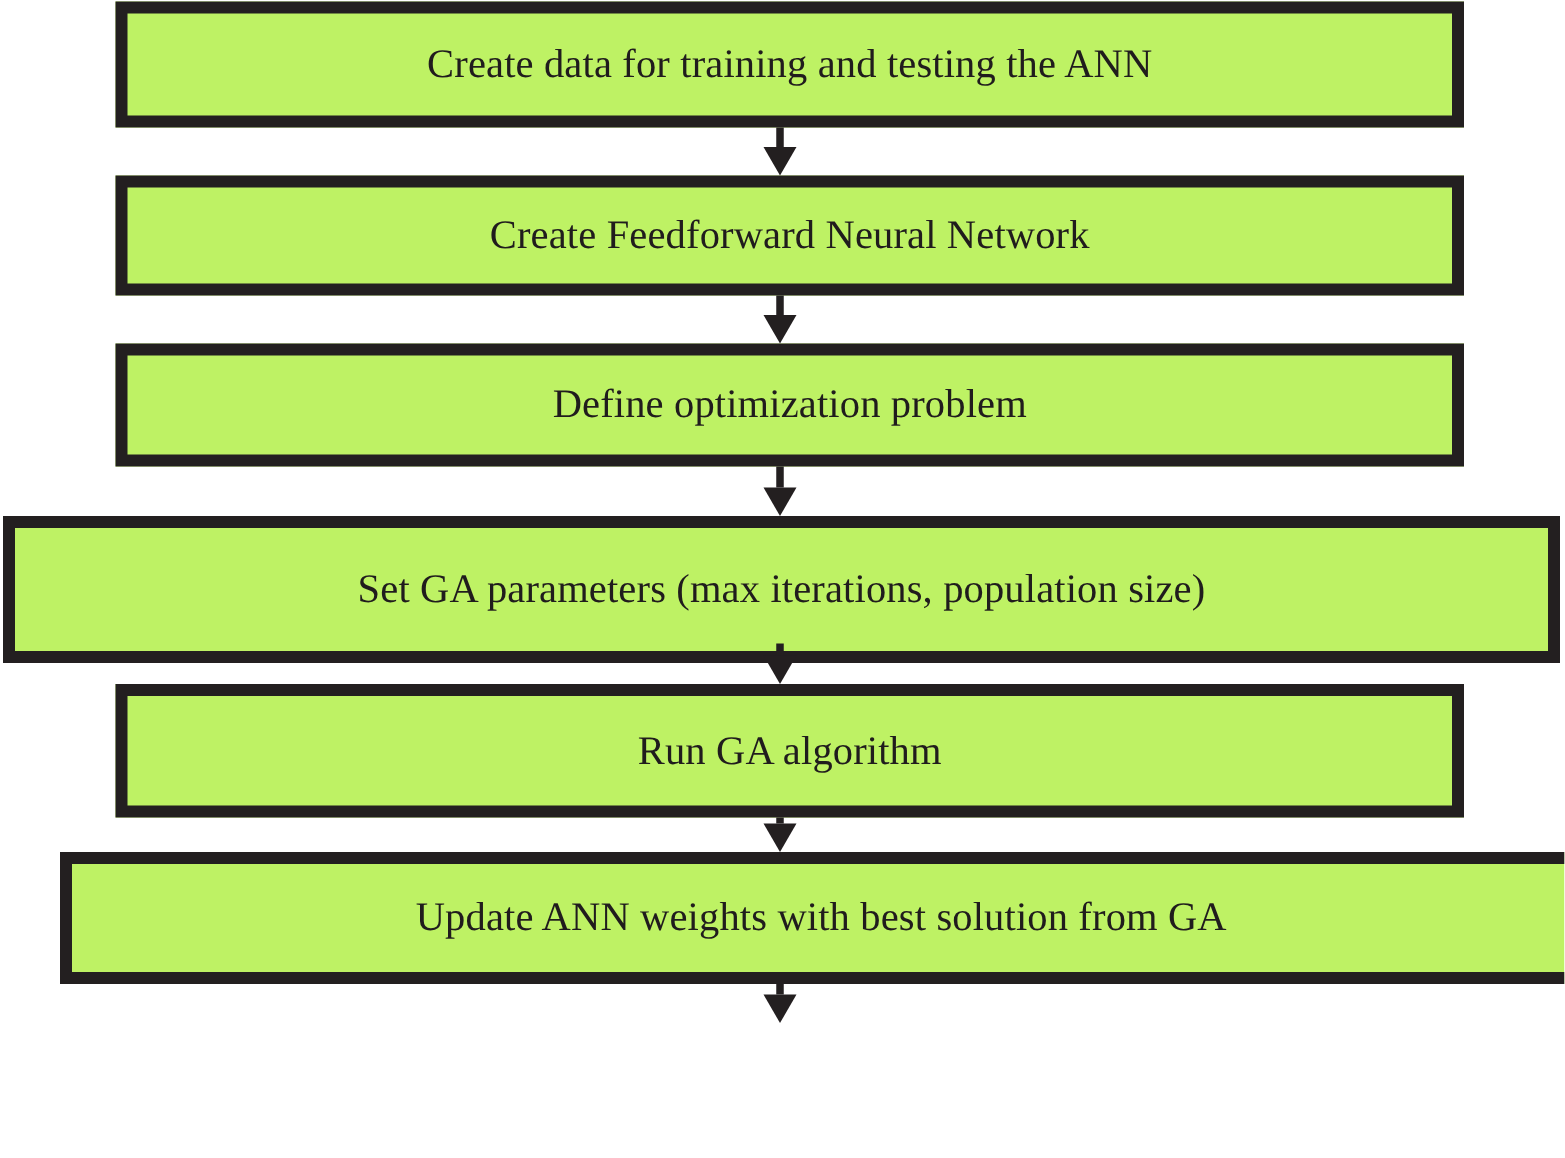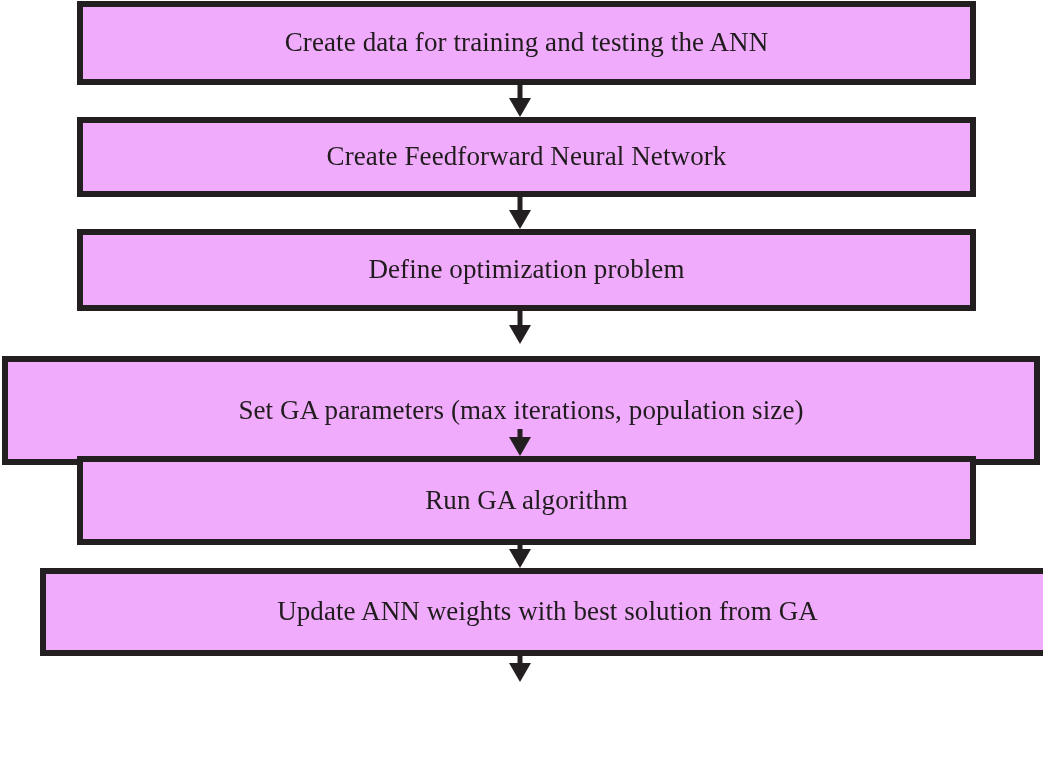--- a/index.html
+++ b/index.html
@@ -14,22 +14,22 @@
   #flowchart-canvas {
     position: relative;
     width: 1043px;
     height: 772px;
     background: #ffffff;
     overflow: hidden;
   }
   .process-box {
     position: absolute;
     box-sizing: border-box;
-    background: #f0abfc;
-    border: 6px solid #c2410c;
+    background: #bef264;
+    border: 8px solid #c2410c;
     display: flex;
     align-items: center;
     justify-content: center;
   }
   .box-label {
     font-family: "Liberation Serif", "DejaVu Serif", serif;
     font-size: 27px;
     line-height: 1.1;
     color: #201c1d;
     text-align: center;
@@ -55,21 +55,21 @@
   </div>
 
   <div class="process-box" style="left: 77px; top: 229px; width: 899px; height: 82px; border-color: rgb(35, 31, 32);">
     <span class="box-label">Define optimization problem</span>
   </div>
 
   <div class="process-box" style="left: 77px; top: 117px; width: 899px; height: 80px; border-color: rgb(35, 31, 32);">
     <span class="box-label">Create Feedforward Neural Network</span>
   </div>
 
-  <div class="process-box" style="left: 2px; top: 356px; width: 1038px; height: 109px; border-color: rgb(35, 31, 32);">
+  <div class="process-box" style="left: 2px; top: 344px; width: 1038px; height: 98px; border-color: rgb(35, 31, 32);">
     <span class="box-label">Set GA parameters (max iterations, population size)</span>
   </div>
 
   <div class="process-box" style="left: 77px; top: 456px; width: 899px; height: 89px; border-color: rgb(35, 31, 32);">
     <span class="box-label">Run GA algorithm</span>
   </div>
 
   <div class="process-box" style="left: 40px; top: 568px; width: 1015px; height: 88px; border-color: rgb(35, 31, 32);">
     <span class="box-label">Update ANN weights with best solution from GA</span>
   </div>

